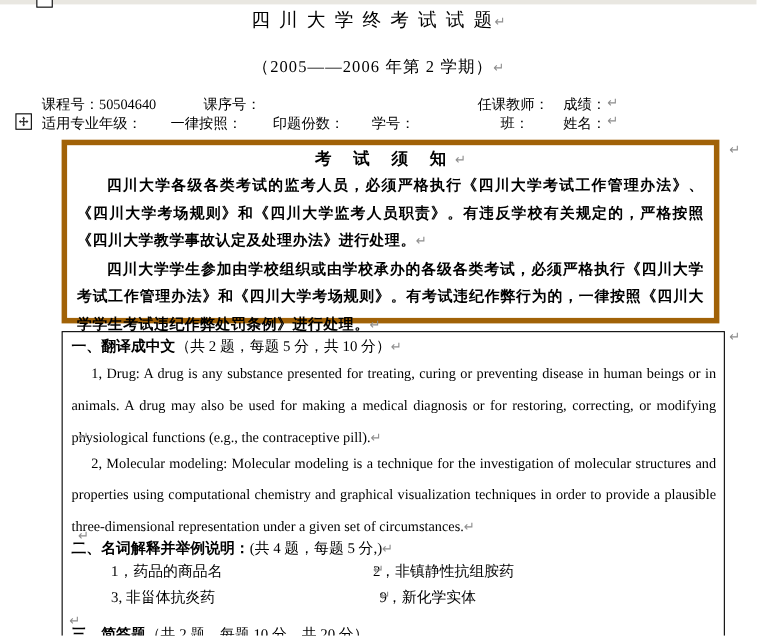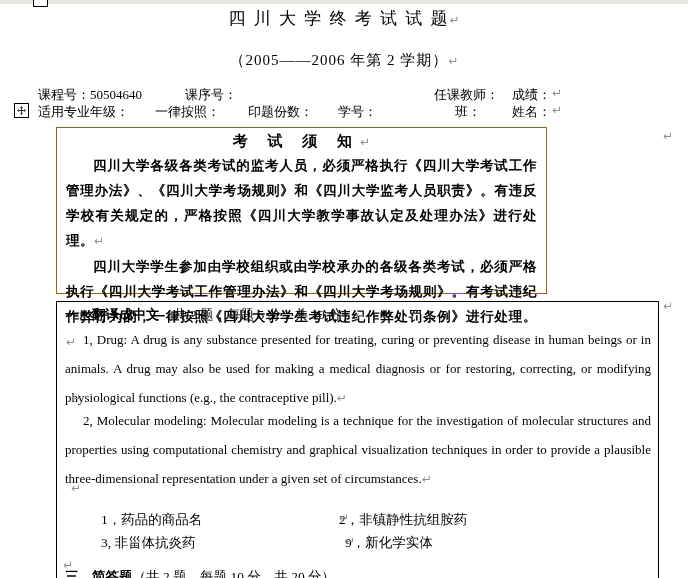--- a/index.html
+++ b/index.html
@@ -18,21 +18,21 @@
   .ci-row{position:absolute;left:0;width:688px;height:17px;font-size:13px;}
   .ci-row span{position:absolute;white-space:nowrap;}
   .ci-row1{top:86px;} .ci-row2{top:103px;}
   .r1f1{left:38px;} .r1f2{left:185px;} .r1f3{left:235px;} .r1f4{left:434px;} .r1f5{left:512px;} .r1pm{left:552px;}
   .r2f1{left:38px;} .r2f2{left:155px;} .r2f3{left:248px;} .r2f4{left:338px;} .r2f5{left:455px;} .r2f6{left:512px;} .r2pm{left:552px;}
 
   .move-handle{position:absolute;left:14px;top:103px;width:13px;height:13px;border:1px solid #000;
                background:#fff;display:flex;align-items:center;justify-content:center;cursor:move;}
   .move-handle svg{display:block;}
 
-  .notice-box{position:absolute;left:56px;top:127px;width:491px;height:167px;border:1px solid #a16207;
+  .notice-box{position:absolute;left:56px;top:127px;width:598px;height:167px;border:5px solid #a16207;
               padding:3px 9px 0 9px;box-sizing:border-box;}
   .notice-title{text-align:center;font-weight:bold;font-size:15px;letter-spacing:8px;line-height:21px;white-space:nowrap;}
   .notice-p{margin:0;font-weight:bold;font-size:13.5px;line-height:25px;text-align:justify;
             text-indent:27px;letter-spacing:0.5px;}
 
   .exam-box{position:absolute;left:56px;top:301px;width:603px;height:300px;border:1px solid #000;box-sizing:border-box;}
   .exam-box > div{position:absolute;}
   .sec-head{font-size:13.5px;white-space:nowrap;}
   .sec-head .lbl{font-weight:bold;text-align:center;}
   .s1-head{left:8px;top:4px;}
@@ -102,20 +102,21 @@
     <div class="sec-head s1-head"><span class="lbl">一、翻译成中文</span><span>（共 2 题，每题 5 分，共 10 分）</span><span class="pmark">↵</span></div>
 
     <div class="en-para s1-item1"><span>1, Drug: A drug is any substance presented for treating, curing or preventing disease in human beings or in animals. A drug may also be used for making a medical diagnosis or for restoring, correcting, or modifying physiological functions (e.g., the contraceptive pill).</span><span class="pmark">↵</span></div>
 
     <div class="empty1"><span class="pmark">↵</span></div>
 
     <div class="en-para s1-item2"><span>2, Molecular modeling: Molecular modeling is a technique for the investigation of molecular structures and properties using computational chemistry and graphical visualization techniques in order to provide a plausible three-dimensional representation under a given set of circumstances.</span><span class="pmark">↵</span></div>
 
     <div class="empty2"><span class="pmark">↵</span></div>
 
+    <div class="sec-head s2-head"><span class="lbl">二、名词解释并举例说明：</span><span>(共 4 题，每题 5 分,)</span><span class="pmark">↵</span></div>
 
     <div class="s2-rowA">
       <span class="it1">1，药品的商品名</span>
       <span class="it2">
           <span>2，非镇静性抗组胺药</span>
           <span class="pmark">↵</span>
         </span>
     </div>
 
     <div class="s2-rowB">

